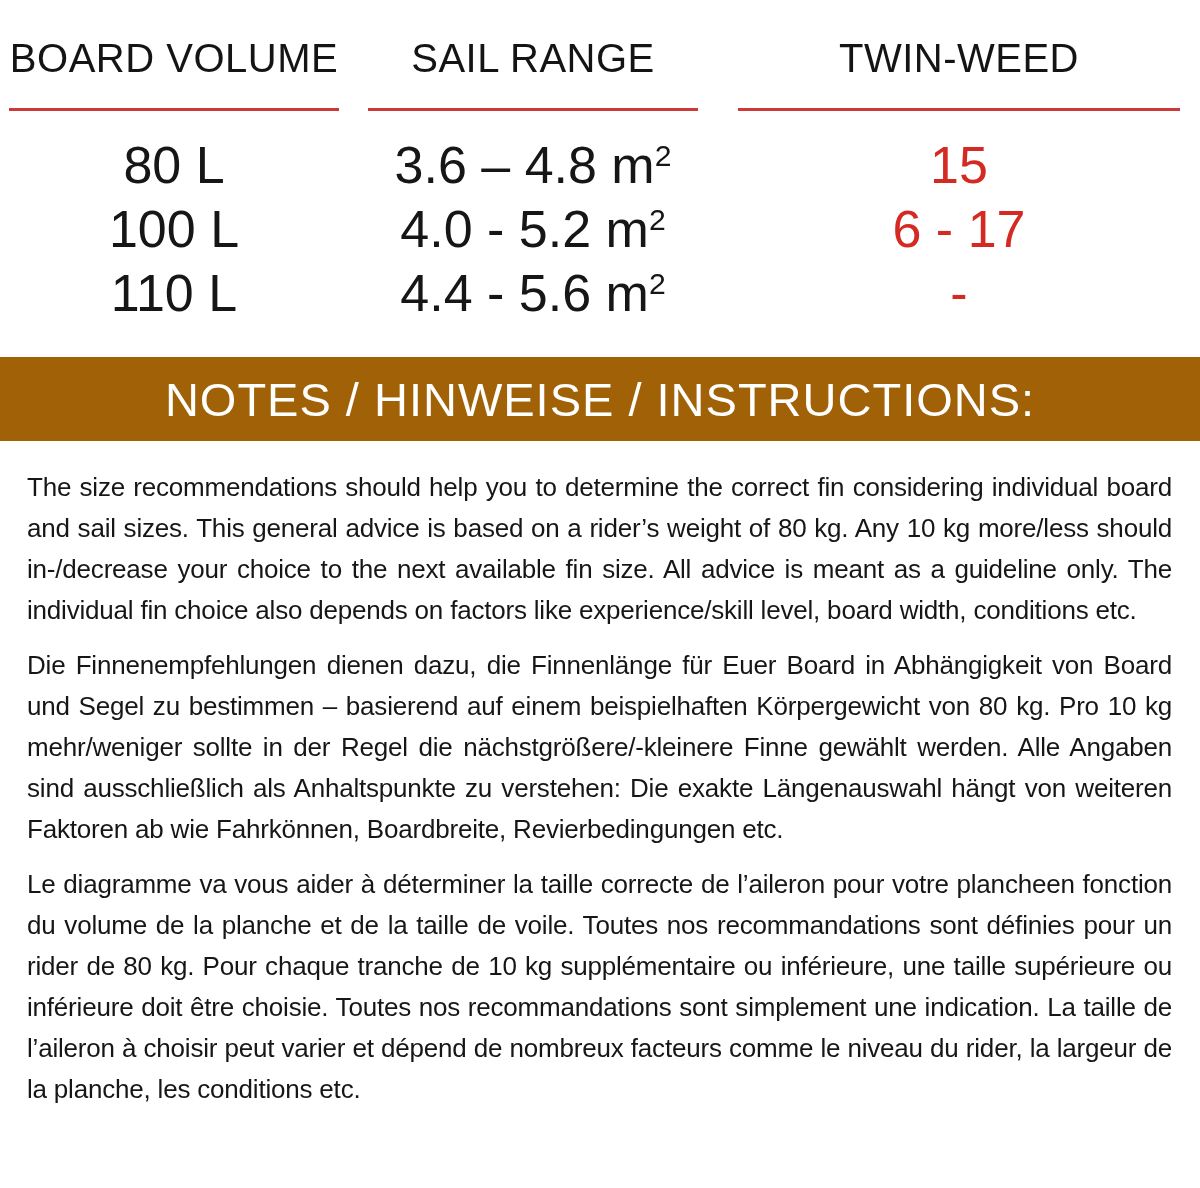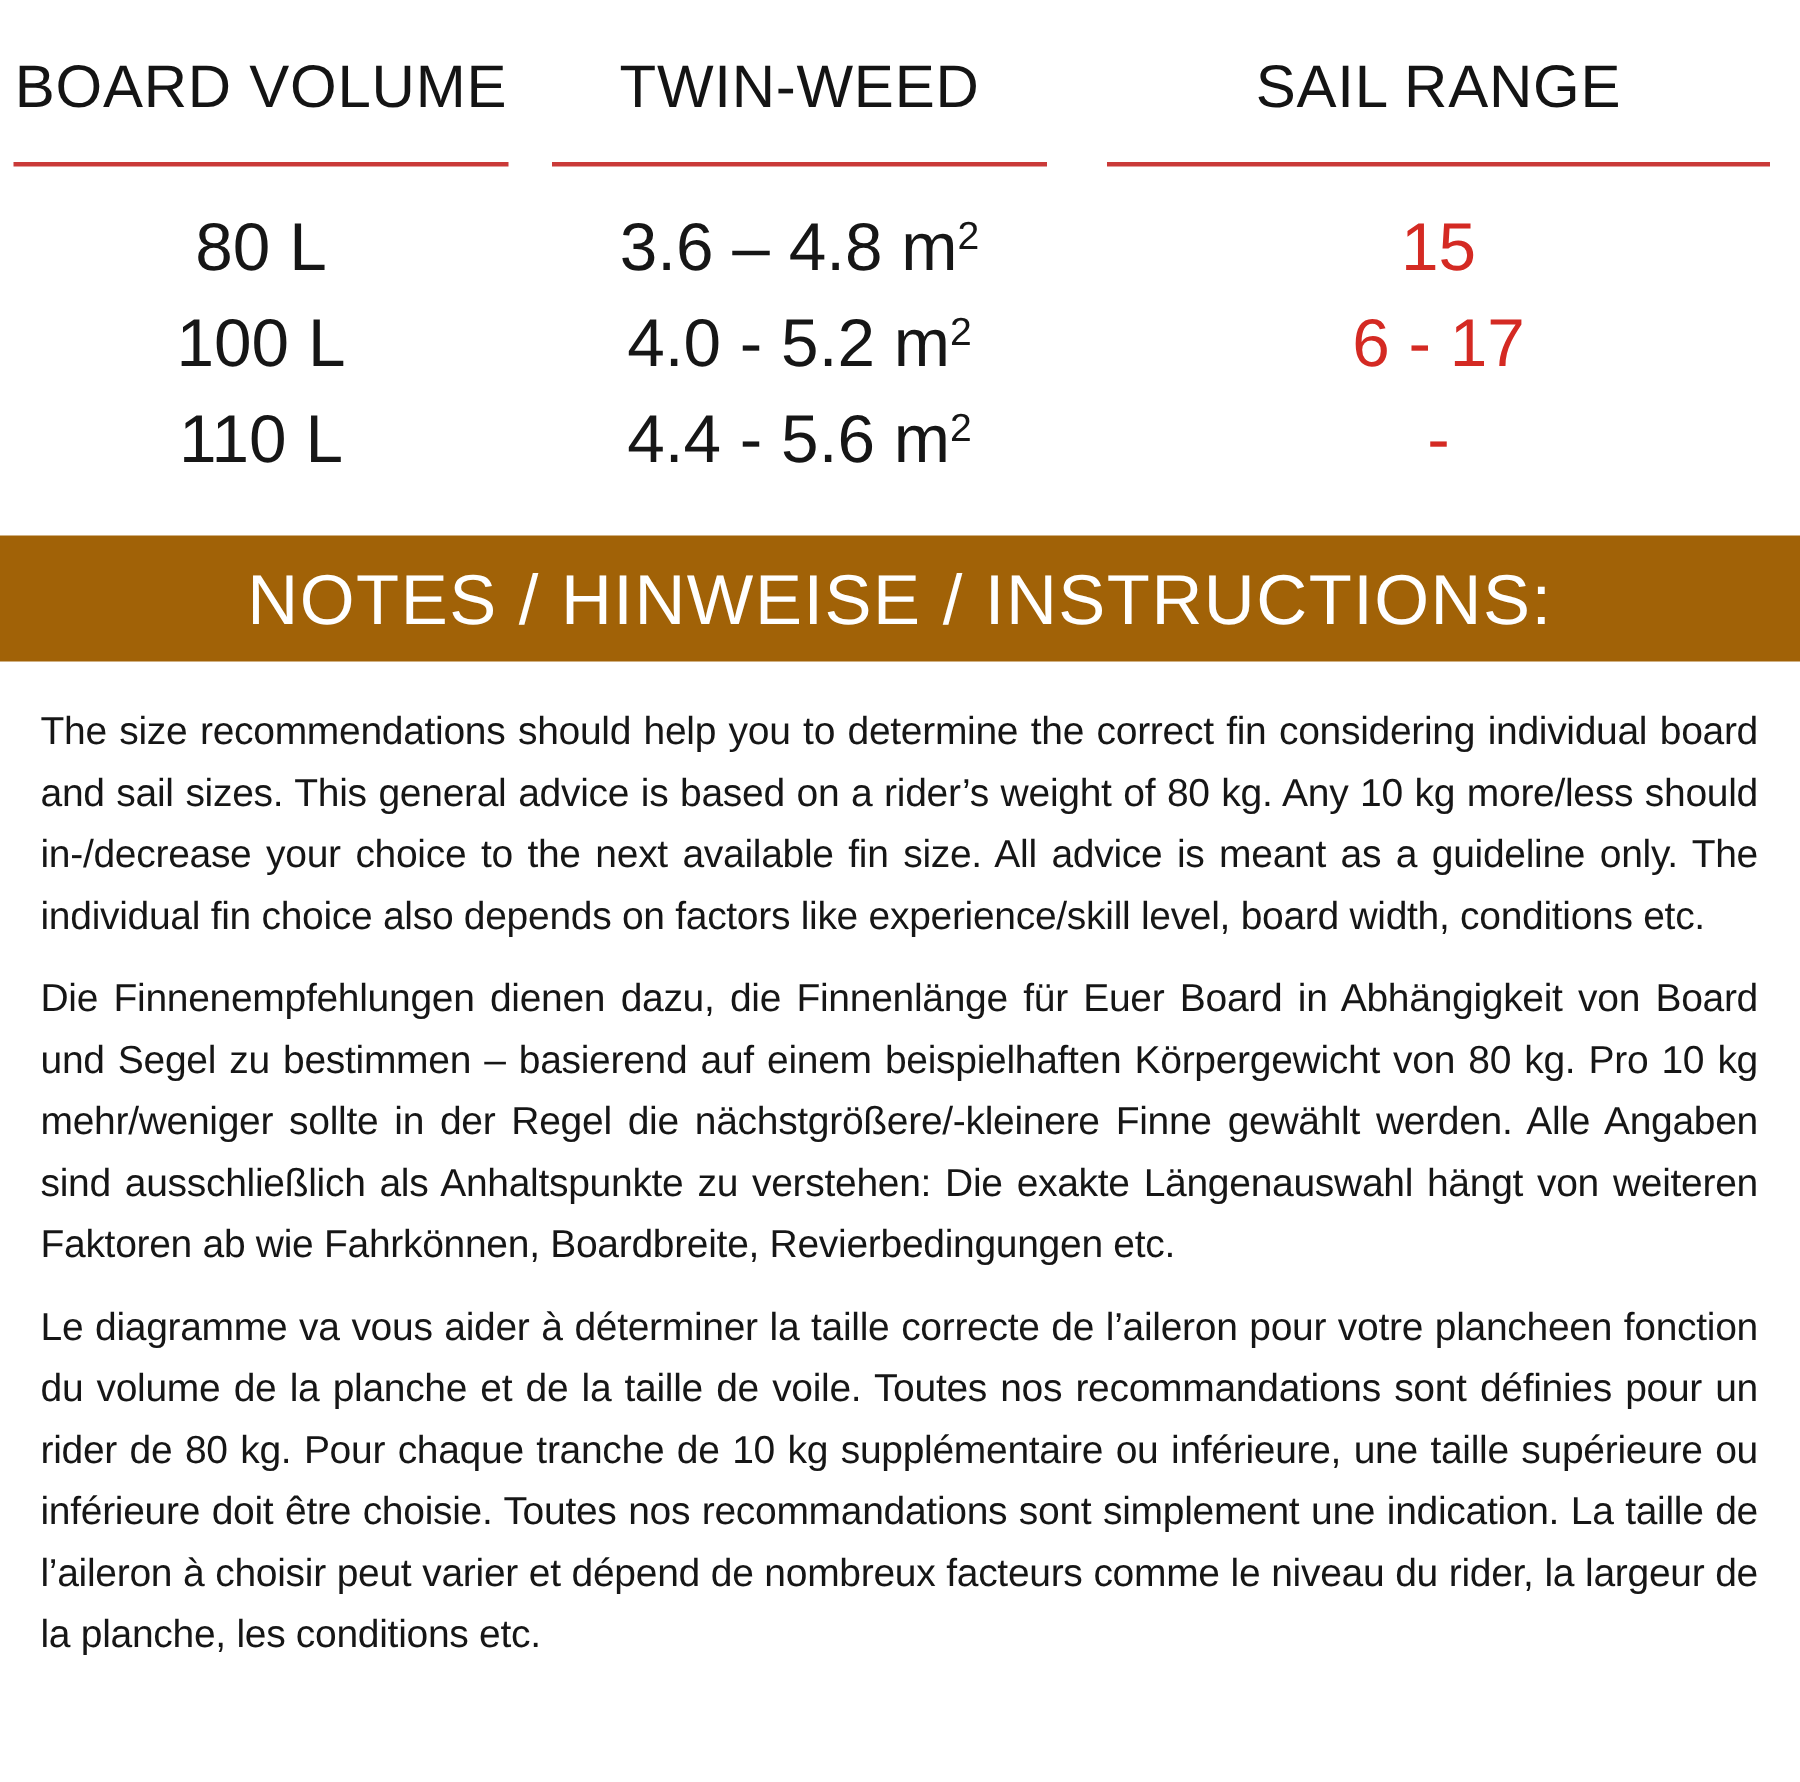--- a/index.html
+++ b/index.html
@@ -32,21 +32,21 @@
   .rule-cell { display: flex; justify-content: center; }
   .rule { height: 3px; background: #ca3a38; }
   .rule.c1 { width: 330px; }
   .rule.c2 { width: 330px; }
   .rule.c3 { width: 442px; }
 
   .t-row { height: 64px; }
   .t-row.first { margin-top: 22px; }
   .td {
     text-align: center;
-    font-size: 45px;
+    font-size: 52px;
     white-space: nowrap;
     color: #161616;
   }
   .td.fin { color: #d42a23; }
   .td sup {
     font-size: 58%;
     vertical-align: baseline;
     position: relative;
     top: -0.55em;
   }
@@ -80,22 +80,22 @@
 </style>
 </head>
 <body>
 
 <div class="page">
 
   <section class="fin-table">
 
     <div class="grid-row">
       <div class="th">BOARD VOLUME</div>
+      <div class="th">SAIL RANGE</div>
       <div class="th">TWIN-WEED</div>
-      <div class="th">SAIL RANGE</div>
     </div>
 
     <div class="grid-row rule-row">
       <div class="rule-cell">
           <div class="rule c1"></div>
         </div>
       <div class="rule-cell">
           <div class="rule c2"></div>
         </div>
       <div class="rule-cell">

